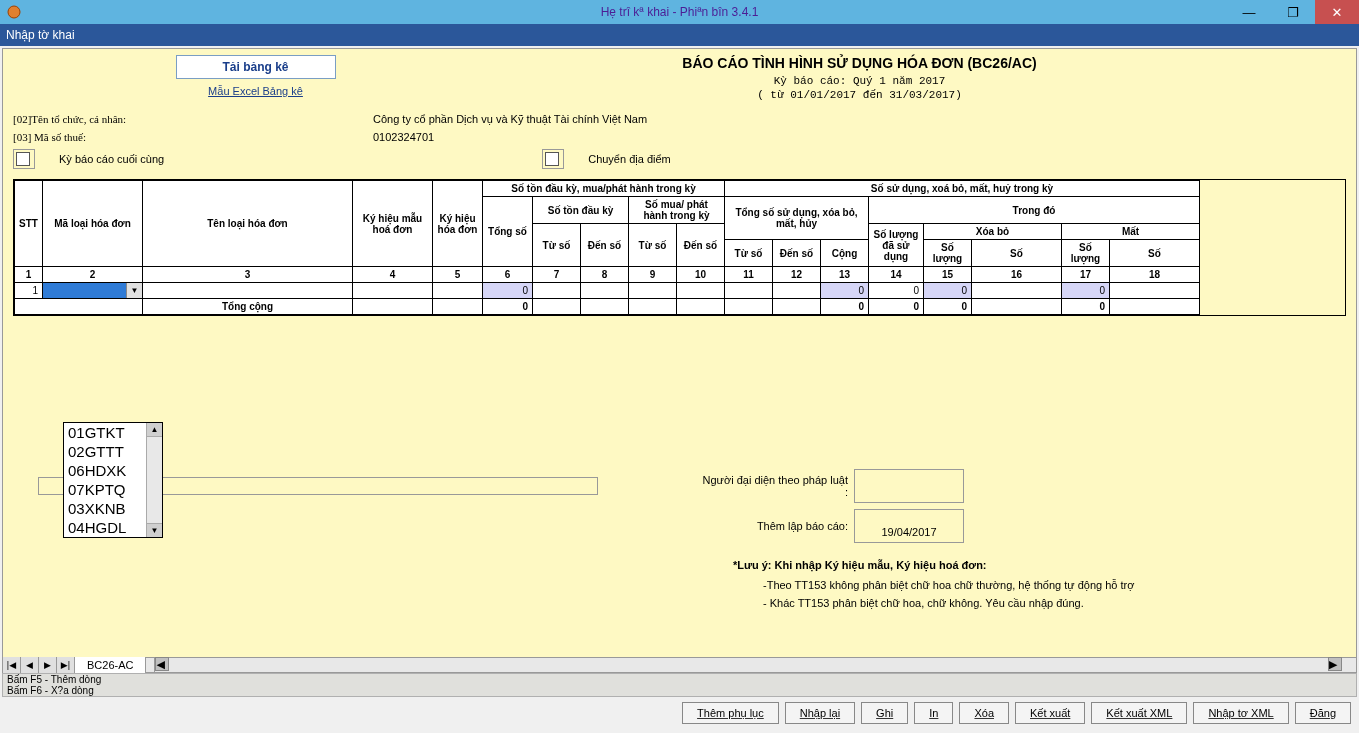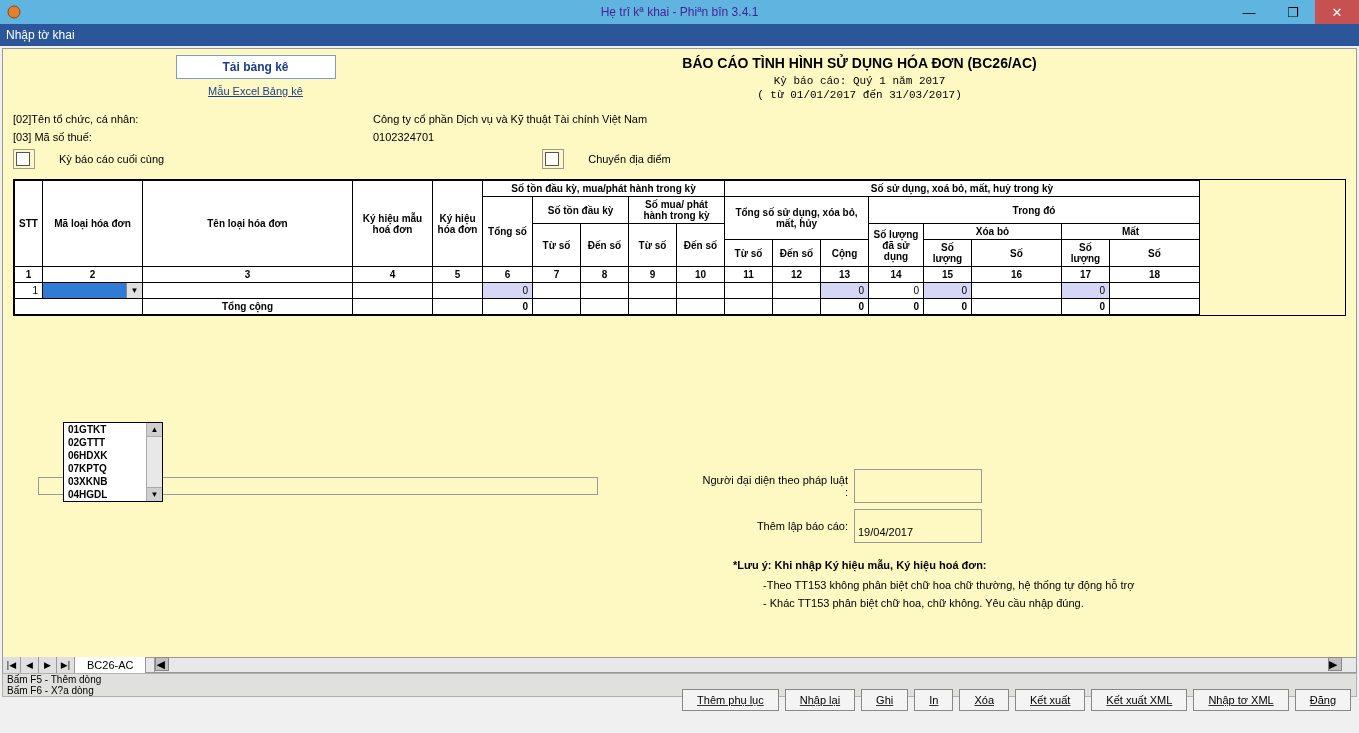--- a/index.html
+++ b/index.html
@@ -14,55 +14,55 @@
 .content { background: #fef9c3; margin: 2px; border: 1px solid #999; height: 620px; overflow: auto; position: relative; padding: 6px 10px; }
 .topbar { display: flex; align-items: flex-start; gap: 20px; }
 .topbar-left { width: 340px; text-align: center; }
 .load-btn { width: 160px; height: 24px; border: 1px solid #7a9ec4; background: #fff; color: #1a3e8a; font-weight: bold; font-size: 12px; cursor: pointer; }
 .link-excel { color: #1a3e8a; text-decoration: underline; font-size: 11px; display: inline-block; margin-top: 6px; cursor: pointer; }
 .report-header { flex: 1; text-align: center; }
 .report-title { font-weight: bold; font-size: 14px; margin-bottom: 4px; }
 .report-sub { font-size: 11px; margin-bottom: 2px; font-family: Liberation Mono, monospace; }
 .info-block { margin-top: 10px; }
 .info-row { display: flex; margin-bottom: 6px; align-items: center; }
-.info-label { width: 360px; }
+.info-label { width: 360px; font-family: Liberation Serif, serif; }
 .info-value { flex: 1; }
 .cb-row { display: flex; align-items: center; margin-top: 6px; gap: 24px; }
 .cb-wrap { display: inline-flex; align-items: center; gap: 6px; border: 1px solid #999; padding: 2px 4px 2px 2px; }
 .cb-box { width: 14px; height: 14px; border: 1px solid #555; background: #fff; display: inline-block; }
 .table-wrap { margin-top: 10px; overflow-x: auto; border: 1px solid #000; position: relative; }
 table { border-collapse: collapse; font-size: 10px; }
 th, td { border: 1px solid #000; padding: 2px 4px; text-align: center; vertical-align: middle; background: #fff; }
 th { font-weight: bold; }
 td.numcell { text-align: right; }
 td.pale { background: #d6d6f7; }
 .row-num { font-weight: bold; }
 .dropdown-cell { background: #2f7bd6 !important; position: relative; }
 .dropdown-arrow { position:absolute; right:0; top:0; width:16px; height:100%; background:#e0e0e0; border-left:1px solid #888; display:flex; align-items:center; justify-content:center; font-size:8px; }
 .dropdown-list { position: absolute; left: 60px; top: 373px; width: 100px; background: #fff; border: 1px solid #000; z-index: 50; }
-.dropdown-item { padding: 1px 4px; font-size: 10px; text-align: left; font-weight: bold; }
+.dropdown-item { padding: 1px 4px; font-size: 15px; text-align: left; }
 .dd-scroll { position:absolute; right:0; top:0; width:16px; height:100%; background:#e8e8e8; border-left:1px solid #aaa; }
 .dd-scroll-btn { height: 14px; background:#cfcfcf; display:flex;align-items:center;justify-content:center; font-size:8px; border-bottom:1px solid #aaa;}
 .dd-scroll-btn.bot{position:absolute;bottom:0;width:100%;border-top:1px solid #aaa;border-bottom:none;}
 .sig-block { position: absolute; left: 35px; top: 420px; width: 1000px; }
 .sig-input { border:1px solid #999; height:18px; width:560px; display:inline-block; }
 .sig-row { display:flex; align-items:center; margin-bottom:6px; }
 .sig-label { width: 150px; text-align:right; margin-right:6px;}
-.sig-field { border:1px solid #999; height:18px; width:128px; padding:16px 3px; text-align:left; font-size:11px;}
+.sig-field { border:1px solid #999; height:18px; width:110px; padding:16px 3px; text-align:center; font-size:11px;}
 .notes { position:absolute; left:730px; top:510px; width:600px; font-size:11px;}
 .notes .nt { font-weight:bold; }
 .hscroll { position:absolute; bottom:60px; left:2px; right:2px; height:16px; display:flex; align-items:center; background:#e8e8e8; border:1px solid #999; }
 .hscroll-left { display:flex; align-items:center; }
 .hscroll-btn { width:18px; height:16px; border-right:1px solid #999; display:flex;align-items:center;justify-content:center; font-size:9px; background:#e0e0e0; cursor:pointer;}
 .tab { padding:0 12px; height:16px; background:#fff; border-right:1px solid #999; display:flex;align-items:center; font-size:11px;}
 .hscroll-track { flex:1; height:16px; position:relative; margin-left:8px; border-left:1px solid #999;}
 .hscroll-thumb { position:absolute; left:0; width:14px; height:14px; top:0; background:#c0c0c0; border:1px solid #888;}
 .hscroll-thumb.rt { right:14px; left:auto;}
 .status-footer { position:absolute; bottom:36px; left:2px; right:2px; height:24px; background:#e0e0dc; border:1px solid #b0b0b0; padding:0 4px; font-size:10px; line-height:11px;}
-.btn-bar { position:absolute; bottom:19px; left:2px; right:2px; height:28px; display:flex; justify-content:flex-end; gap:6px; padding-right:6px; align-items:center;}
+.btn-bar { position:absolute; bottom:6px; left:2px; right:2px; height:28px; display:flex; justify-content:flex-end; gap:6px; padding-right:6px; align-items:center;}
 .action-btn { height:22px; padding:0 14px; border:1px solid #888; background:#f4f4f4; font-size:11px; cursor:pointer; text-decoration:underline; text-decoration-color:#333;}
 </style>
 </head>
 <body>
 
 <div class="titlebar">
   <span class="titlebar-icon">
     <svg width="16" height="16">
         <circle cx="8" cy="8" r="6" fill="#e08030" stroke="#a04000"></circle>
       </svg>

